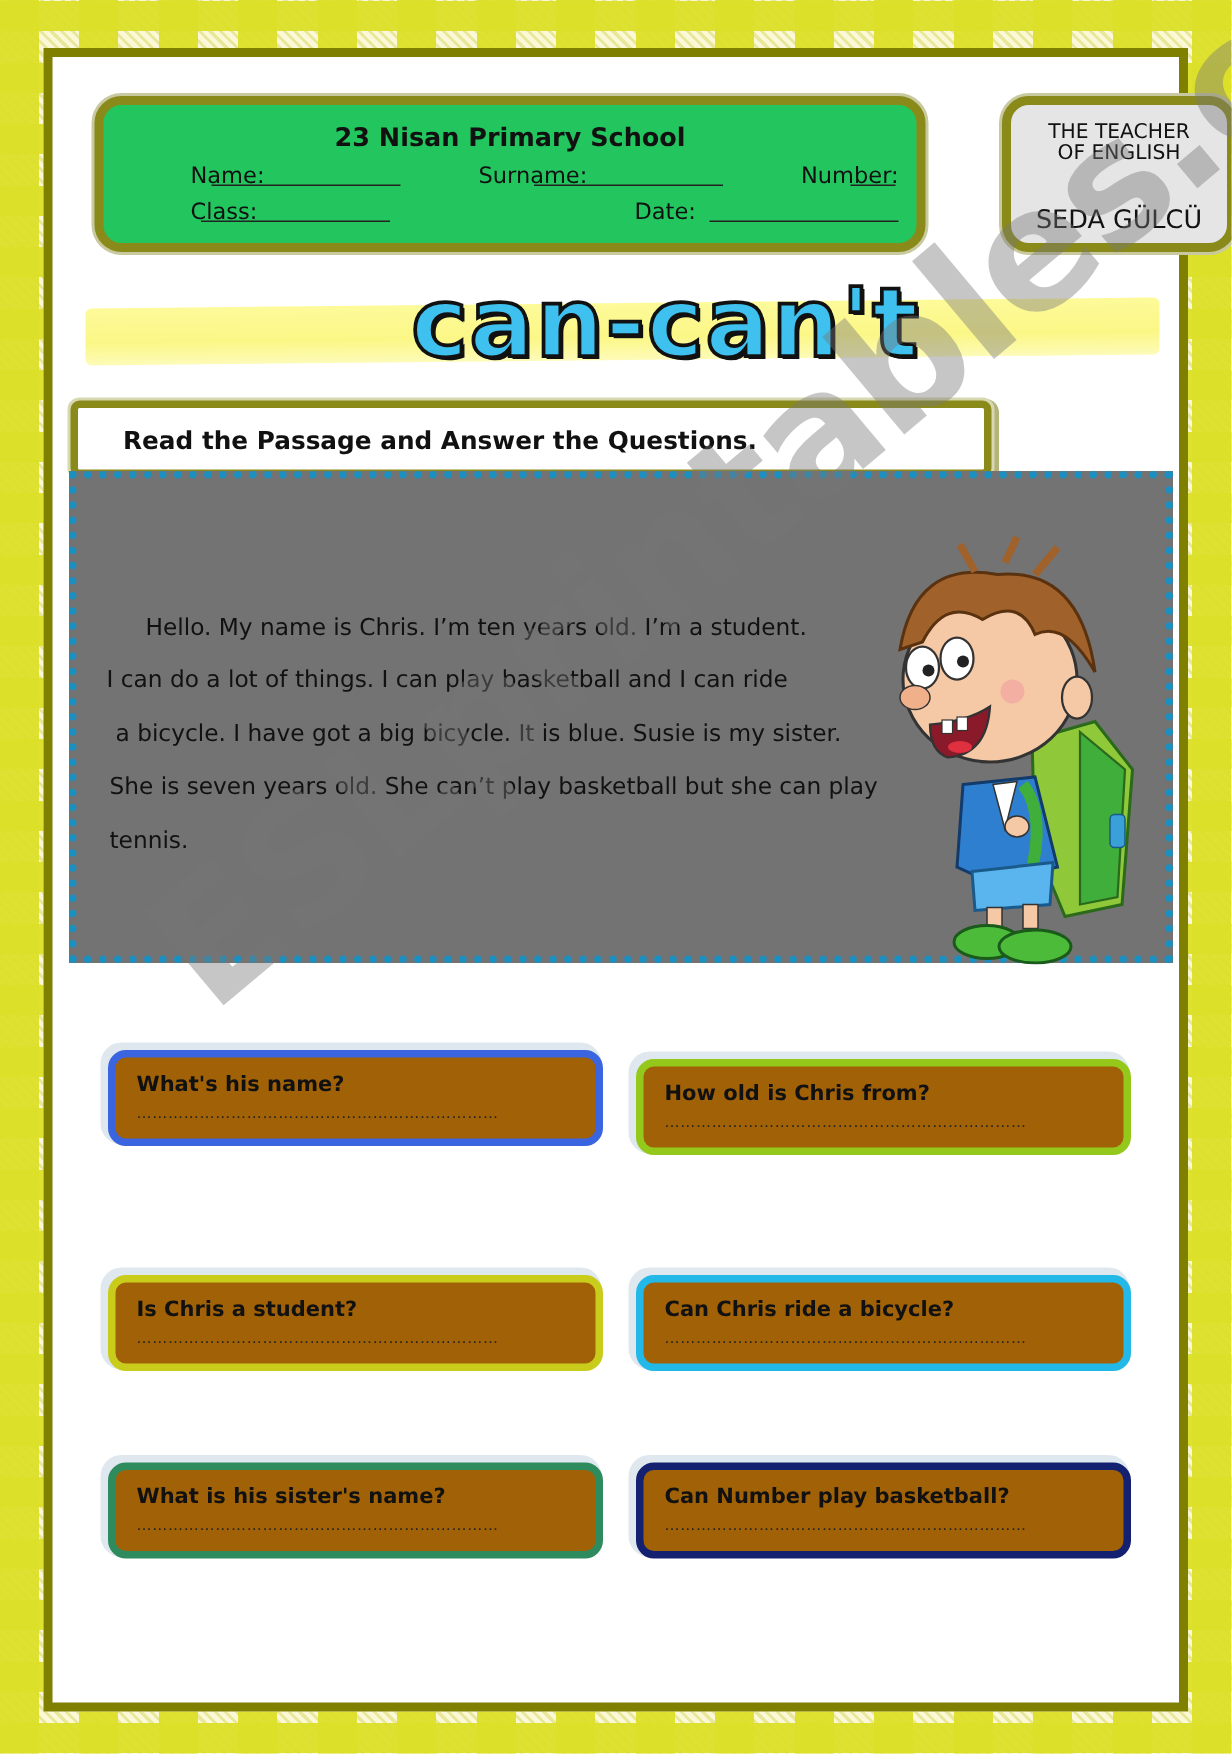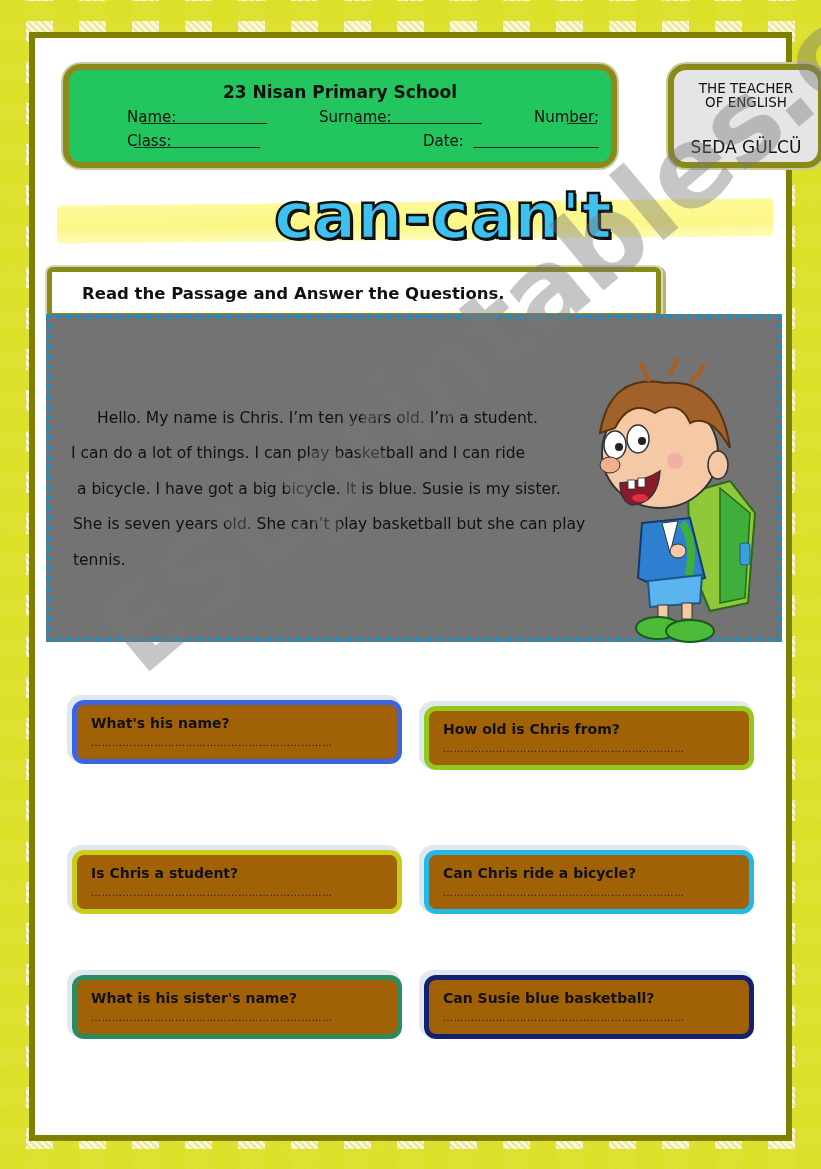--- a/index.html
+++ b/index.html
@@ -236,17 +236,17 @@
   </div>
   <div class="q-box" style="left:389px;top:812px;border-color:#22b8e8">
     <div class="q-text">Can Chris ride a bicycle?</div>
     <div class="q-dots">……………………………………………………………</div>
   </div>
   <div class="q-box" style="left:37px;top:937px;border-color:#2e8b5e">
     <div class="q-text">What is his sister's name?</div>
     <div class="q-dots">……………………………………………………………</div>
   </div>
   <div class="q-box" style="left:389px;top:937px;border-color:#142070">
-    <div class="q-text">Can Susie blue basketball?</div>
+    <div class="q-text">Can Number play basketball?</div>
     <div class="q-dots">……………………………………………………………</div>
   </div>
 
 </div>
 
 </body></html>

